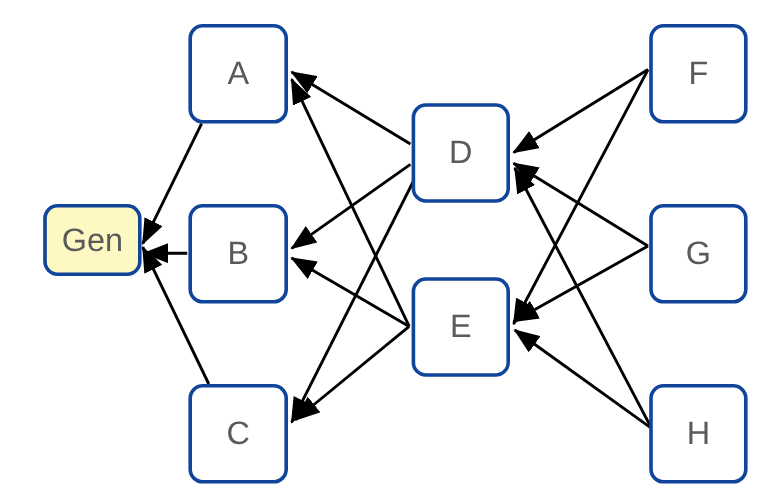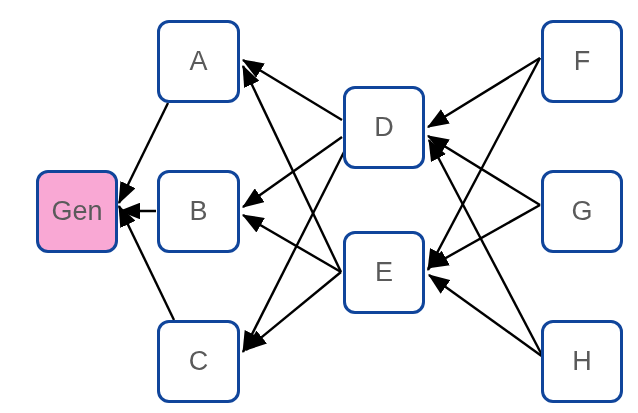--- a/index.html
+++ b/index.html
@@ -66,21 +66,21 @@
         <line x1="540" y1="58" x2="428" y2="127" stroke="#000000" stroke-width="2.4" marker-end="url(#arrowhead)"></line>
         <line x1="540" y1="58" x2="428" y2="270" stroke="#000000" stroke-width="2.4" marker-end="url(#arrowhead)"></line>
         <line x1="540" y1="205" x2="428" y2="136" stroke="#000000" stroke-width="2.4" marker-end="url(#arrowhead)"></line>
         <line x1="540" y1="205" x2="428" y2="268" stroke="#000000" stroke-width="2.4" marker-end="url(#arrowhead)"></line>
         <line x1="543" y1="357" x2="429" y2="140" stroke="#000000" stroke-width="2.4" marker-end="url(#arrowhead)"></line>
         <line x1="543" y1="357" x2="429" y2="275" stroke="#000000" stroke-width="2.4" marker-end="url(#arrowhead)"></line>
       </g>
   </svg>
 
   <div id="nodes-group">
-      <div class="node" style="left: 36px; top: 170px; width: 82px; height: 83px; border-color: rgb(16, 69, 155); background: #f9a8d4;">
+      <div class="node" style="left: 36px; top: 170px; width: 82px; height: 60px; border-color: rgb(16, 69, 155); background: #fef9c3;">
         <span class="node-label" style="color: rgb(90, 90, 90);">Gen</span>
       </div>
       <div class="node" style="left: 157px; top: 20px; width: 83px; height: 83px; border-color: rgb(16, 69, 155); background: rgb(255, 255, 255);">
         <span class="node-label" style="color: rgb(90, 90, 90);">A</span>
       </div>
       <div class="node" style="left: 157px; top: 170px; width: 83px; height: 83px; border-color: rgb(16, 69, 155); background: rgb(255, 255, 255);">
         <span class="node-label" style="color: rgb(90, 90, 90);">B</span>
       </div>
       <div class="node" style="left: 157px; top: 320px; width: 83px; height: 83px; border-color: rgb(16, 69, 155); background: rgb(255, 255, 255);">
         <span class="node-label" style="color: rgb(90, 90, 90);">C</span>

